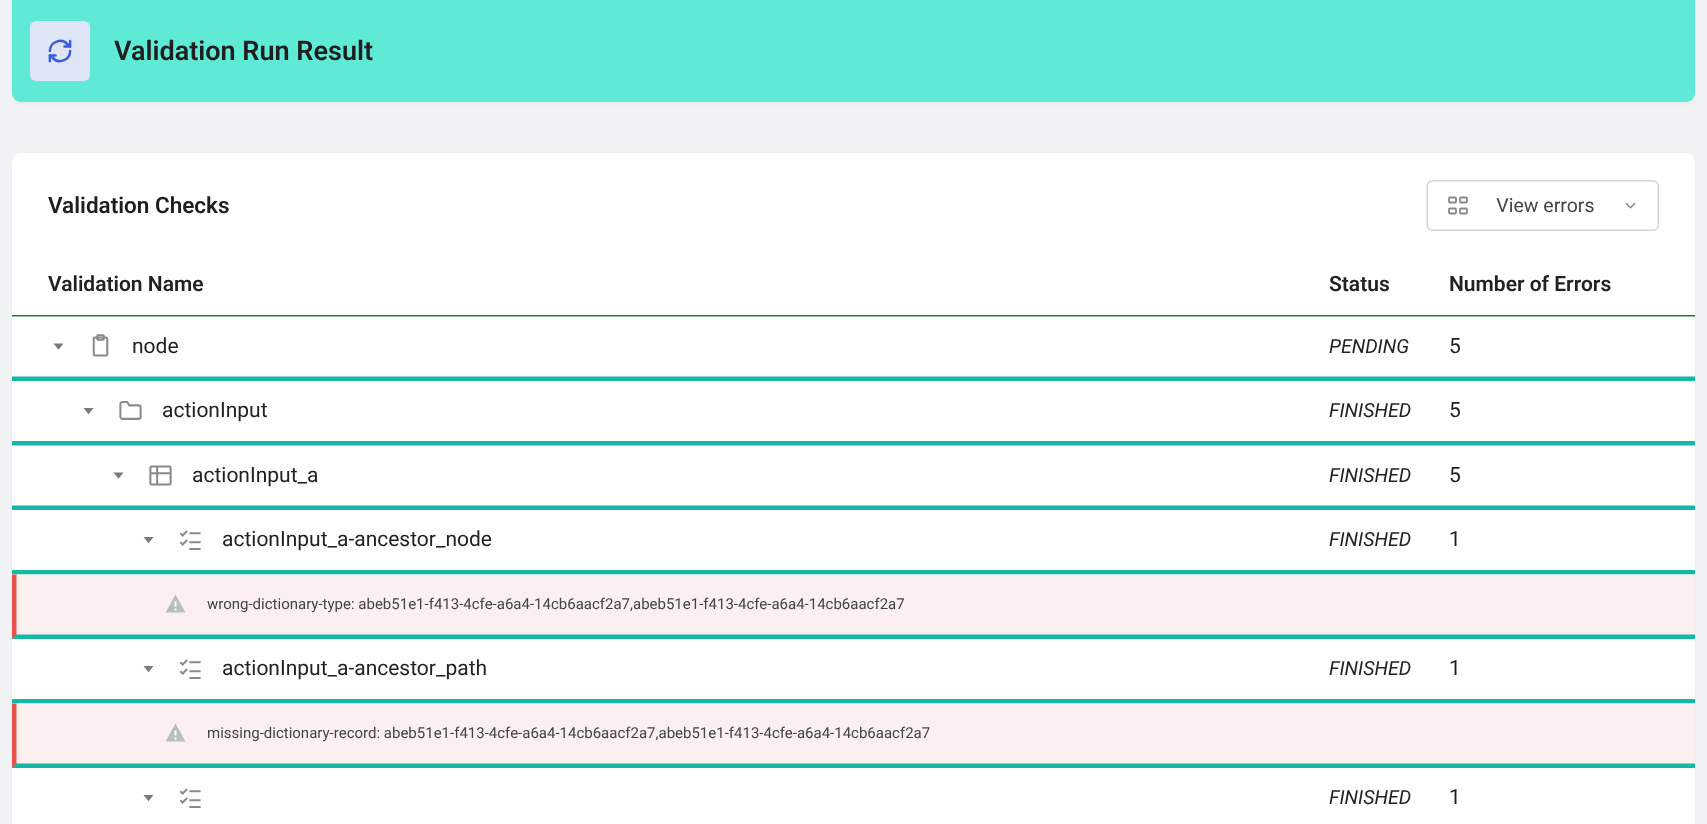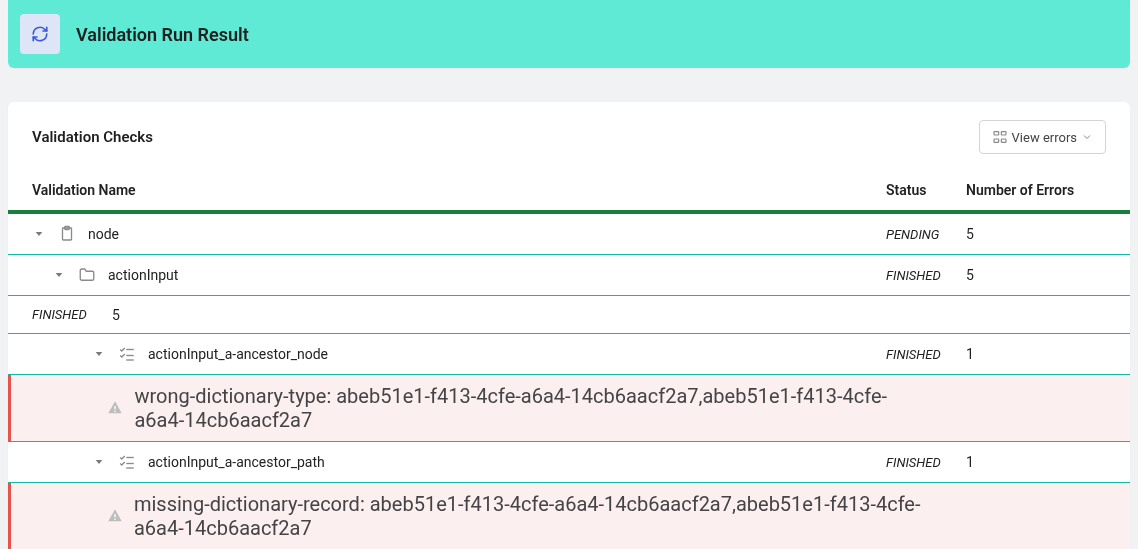--- a/index.html
+++ b/index.html
@@ -52,44 +52,44 @@
   .checks-title {
     font-size: 15px;
     font-weight: 600;
   }
   .view-errors-btn {
     border: 1px solid #d4d4d8;
     border-radius: 4px;
     padding: 8px 12px;
     display: flex;
     align-items: center;
-    gap: 4px;
+    gap: 18px;
     color: #444;
     font-size: 13px;
     background: #fff;
   }
   .ve-icon { color: #888; display:flex; }
   .chevron-sm { color: #888; display:flex; }
   .table-header {
     display: flex;
     padding: 12px 24px;
-    border-bottom: 4px solid #15803d;
+    border-bottom: 1px solid #15803d;
     color: #222;
     font-weight: 600;
     font-size: 14px;
   }
   .col-name { flex: 1 1 auto; }
   .col-status { width: 80px; text-align: left; padding-right: 30px;}
   .col-errors { width: 140px; text-align: left; }
   .col-errors-cell { width: 140px; text-align:left; font-weight:400; }
   .row {
     display: flex;
     align-items: center;
     padding: 9px 24px;
-    border-bottom: 1px solid #14b8a6;
+    border-bottom: 3px solid #14b8a6;
     min-height: 38px;
   }
   .row .name-cell {
     flex: 1 1 auto;
     display: flex;
     align-items: center;
     gap: 10px;
   }
   .indent-0 { padding-left: 0; }
   .indent-1 { padding-left: 20px; }
@@ -107,21 +107,21 @@
     color: #8a8a8a;
   }
   .row-label { color: #222; font-size: 14px; }
   .status-cell { width: 80px; font-size: 13px; color:#222; padding-right:30px;font-style:italic;}
   .error-row {
     background: #fcefef;
     border-left: 3px solid #e5534b;
     position: relative;
     padding-left: 21px;
   }
-  .error-label { color: #444; font-size: 20px; }
+  .error-label { color: #444; font-size: 10px; }
   .warn-icon { color: #bdbdbd; }
   svg { display:block; }
 </style>
 </head>
 <body>
 
 <div class="header-card">
   <div class="refresh-btn">
     <svg width="18" height="18" viewBox="0 0 24 24" fill="none" stroke="currentColor" stroke-width="2.2" stroke-linecap="round" stroke-linejoin="round">
       <path d="M3 12a9 9 0 0 1 15.9-5.7L21 8"></path>
@@ -191,20 +191,35 @@
             <path d="M3 6a2 2 0 0 1 2-2h4l2 3h8a2 2 0 0 1 2 2v8a2 2 0 0 1-2 2H5a2 2 0 0 1-2-2z"></path>
           </svg>
       </span>
       <span class="row-label">actionInput</span>
     </div>
     <div class="status-cell">FINISHED</div>
     <div class="col-errors-cell">5</div>
   </div>
 
   <div class="row">
+    <div class="name-cell indent-2">
+      <span class="expander">
+        <svg width="10" height="10" viewBox="0 0 24 24" fill="currentColor">
+            <polygon points="4,7 20,7 12,17"></polygon>
+          </svg>
+      </span>
+      <span class="row-icon">
+        <svg width="18" height="18" viewBox="0 0 24 24" fill="none" stroke="currentColor" stroke-width="1.8">
+            <rect x="3" y="4" width="18" height="16" rx="1"></rect>
+            <line x1="3" y1="10" x2="21" y2="10"></line>
+            <line x1="9" y1="4" x2="9" y2="20"></line>
+          </svg>
+      </span>
+      <span class="row-label">actionInput_a</span>
+    </div>
     <div class="status-cell">FINISHED</div>
     <div class="col-errors-cell">5</div>
   </div>
 
   <div class="row">
     <div class="name-cell indent-3">
       <span class="expander">
         <svg width="10" height="10" viewBox="0 0 24 24" fill="currentColor">
             <polygon points="4,7 20,7 12,17"></polygon>
           </svg>

